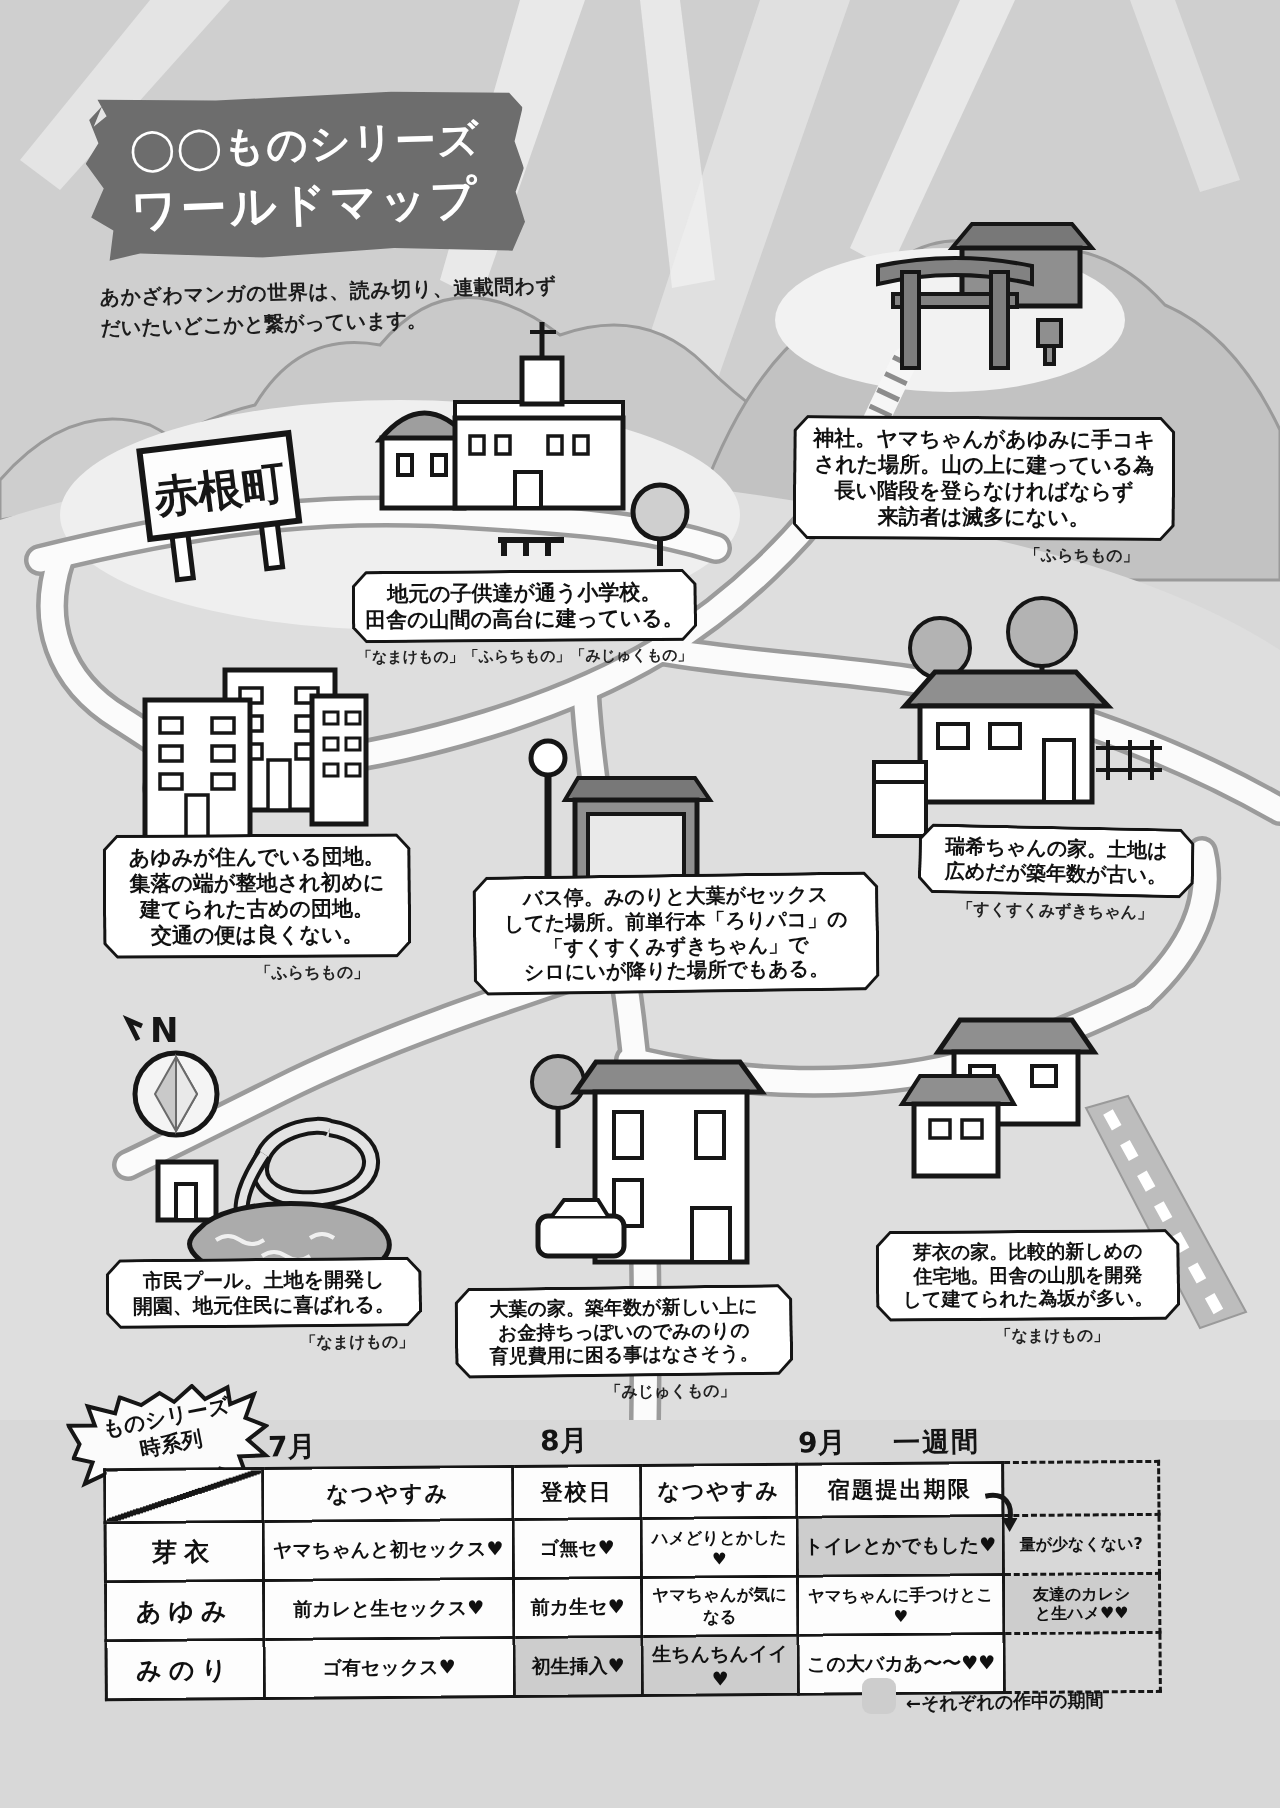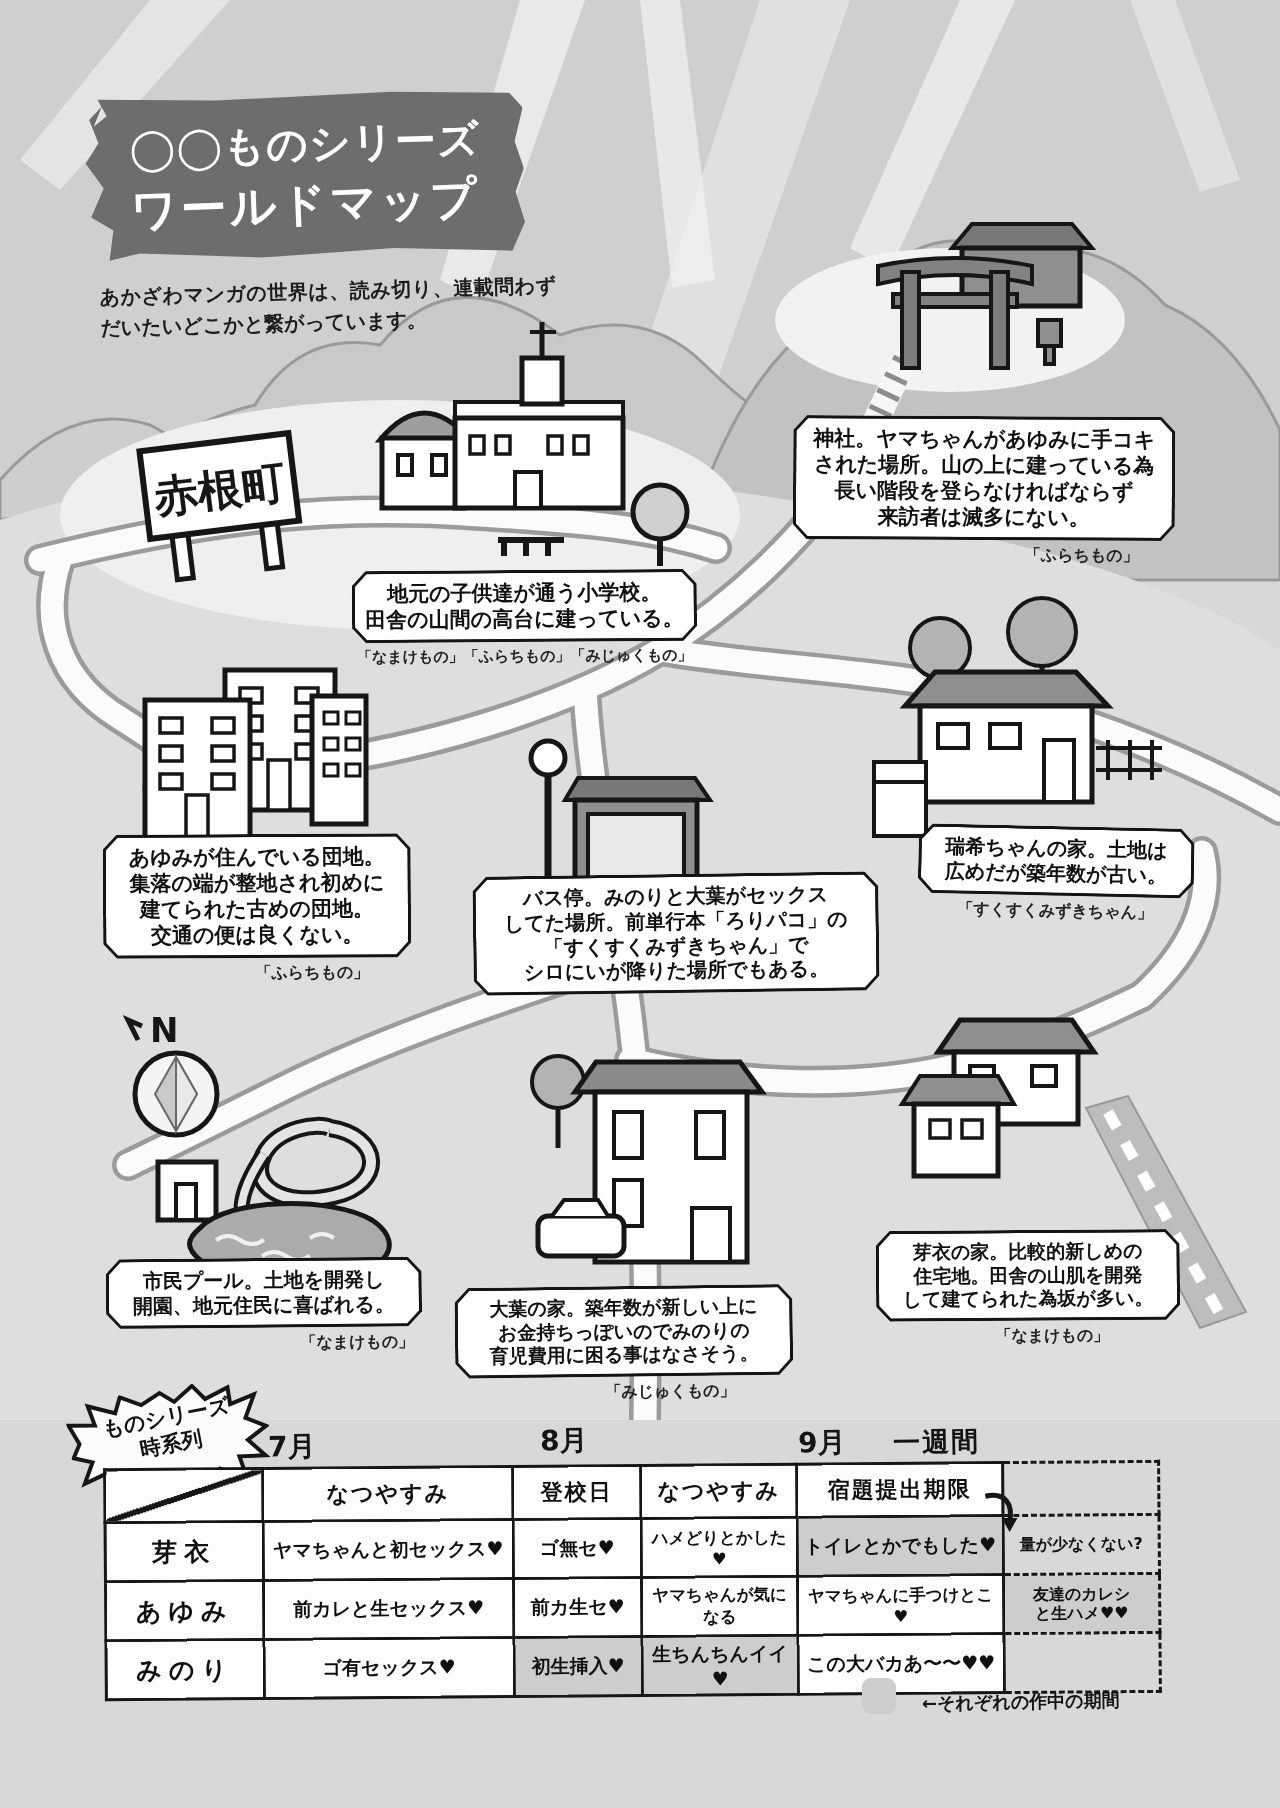--- a/index.html
+++ b/index.html
@@ -77,21 +77,21 @@
     linear-gradient(to bottom right,rgba(0,0,0,0) 47%,#161616 47%,#161616 53%,rgba(0,0,0,0) 53%),#fdfdfd;}
   table.tl td.shade{background:#cdcdcd;}
   table.tl td.wk{border-top:3px dashed #161616;border-bottom:3px dashed #161616;border-right:3px dashed #161616;
     background:transparent;font-size:16px;white-space:pre-line;line-height:1.2;}
   table.tl td.wk.shade{background:#cdcdcd;}
   table.tl td.sm{font-size:16.5px;}
   table.tl td.nowrap{white-space:nowrap;}
   table.tl td{position:relative;}
   .cell-arrow{position:absolute;right:-16px;top:26px;width:36px;height:44px;z-index:5;}
 
-  .legend{position:absolute;left:862px;top:1678px;z-index:4;display:flex;align-items:flex-start;gap:16px;}
+  .legend{position:absolute;left:862px;top:1678px;z-index:4;display:flex;align-items:flex-start;}
   .legend .swatch{width:34px;height:36px;background:#cdcdcd;border-radius:9px;margin-right:10px;}
   .legend .ltext{font-size:18px;font-weight:bold;color:#141414;margin-top:12px;transform:rotate(-1deg);white-space:nowrap;}
 
   
 </style>
 </head>
 <body>
 <div class="page">
 
 <svg class="map-art" width="1280" height="1420" viewBox="0 0 1280 1420">

